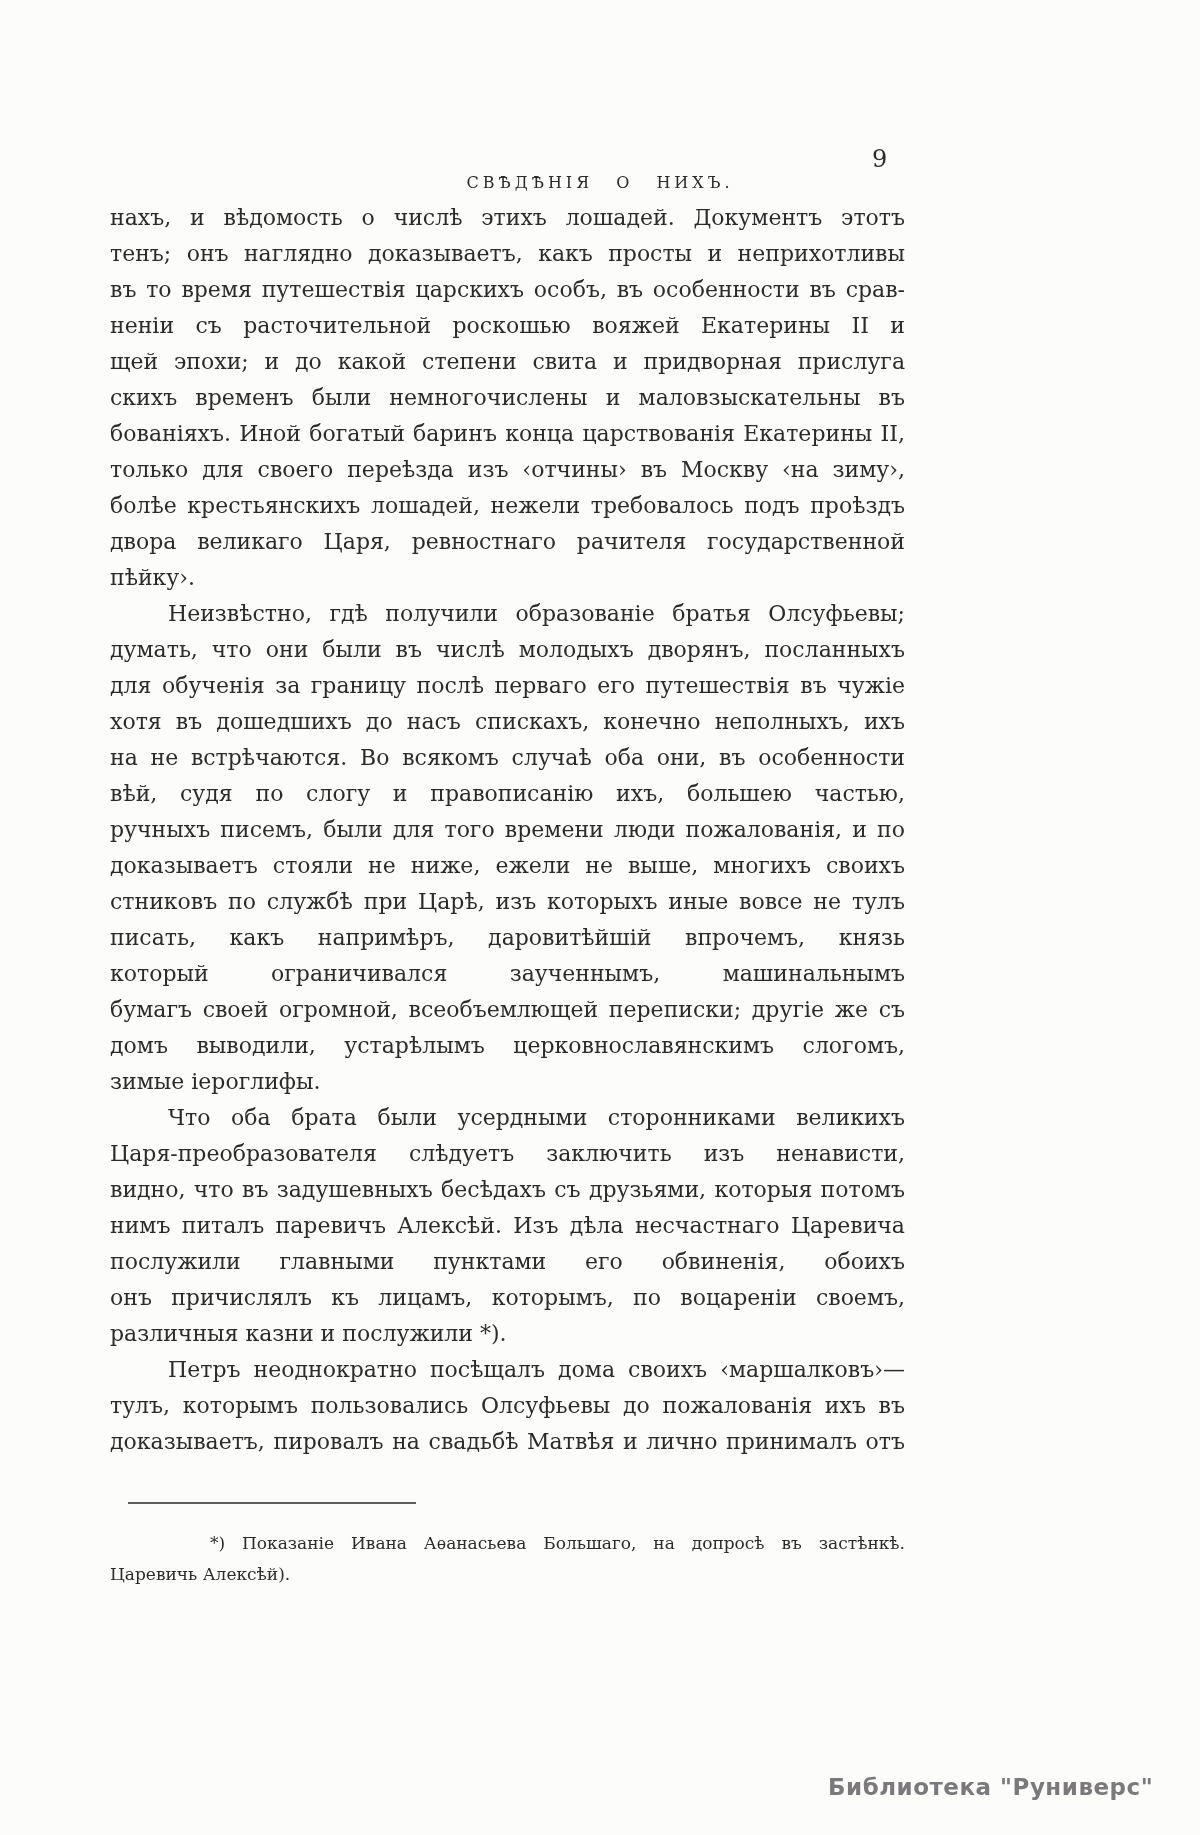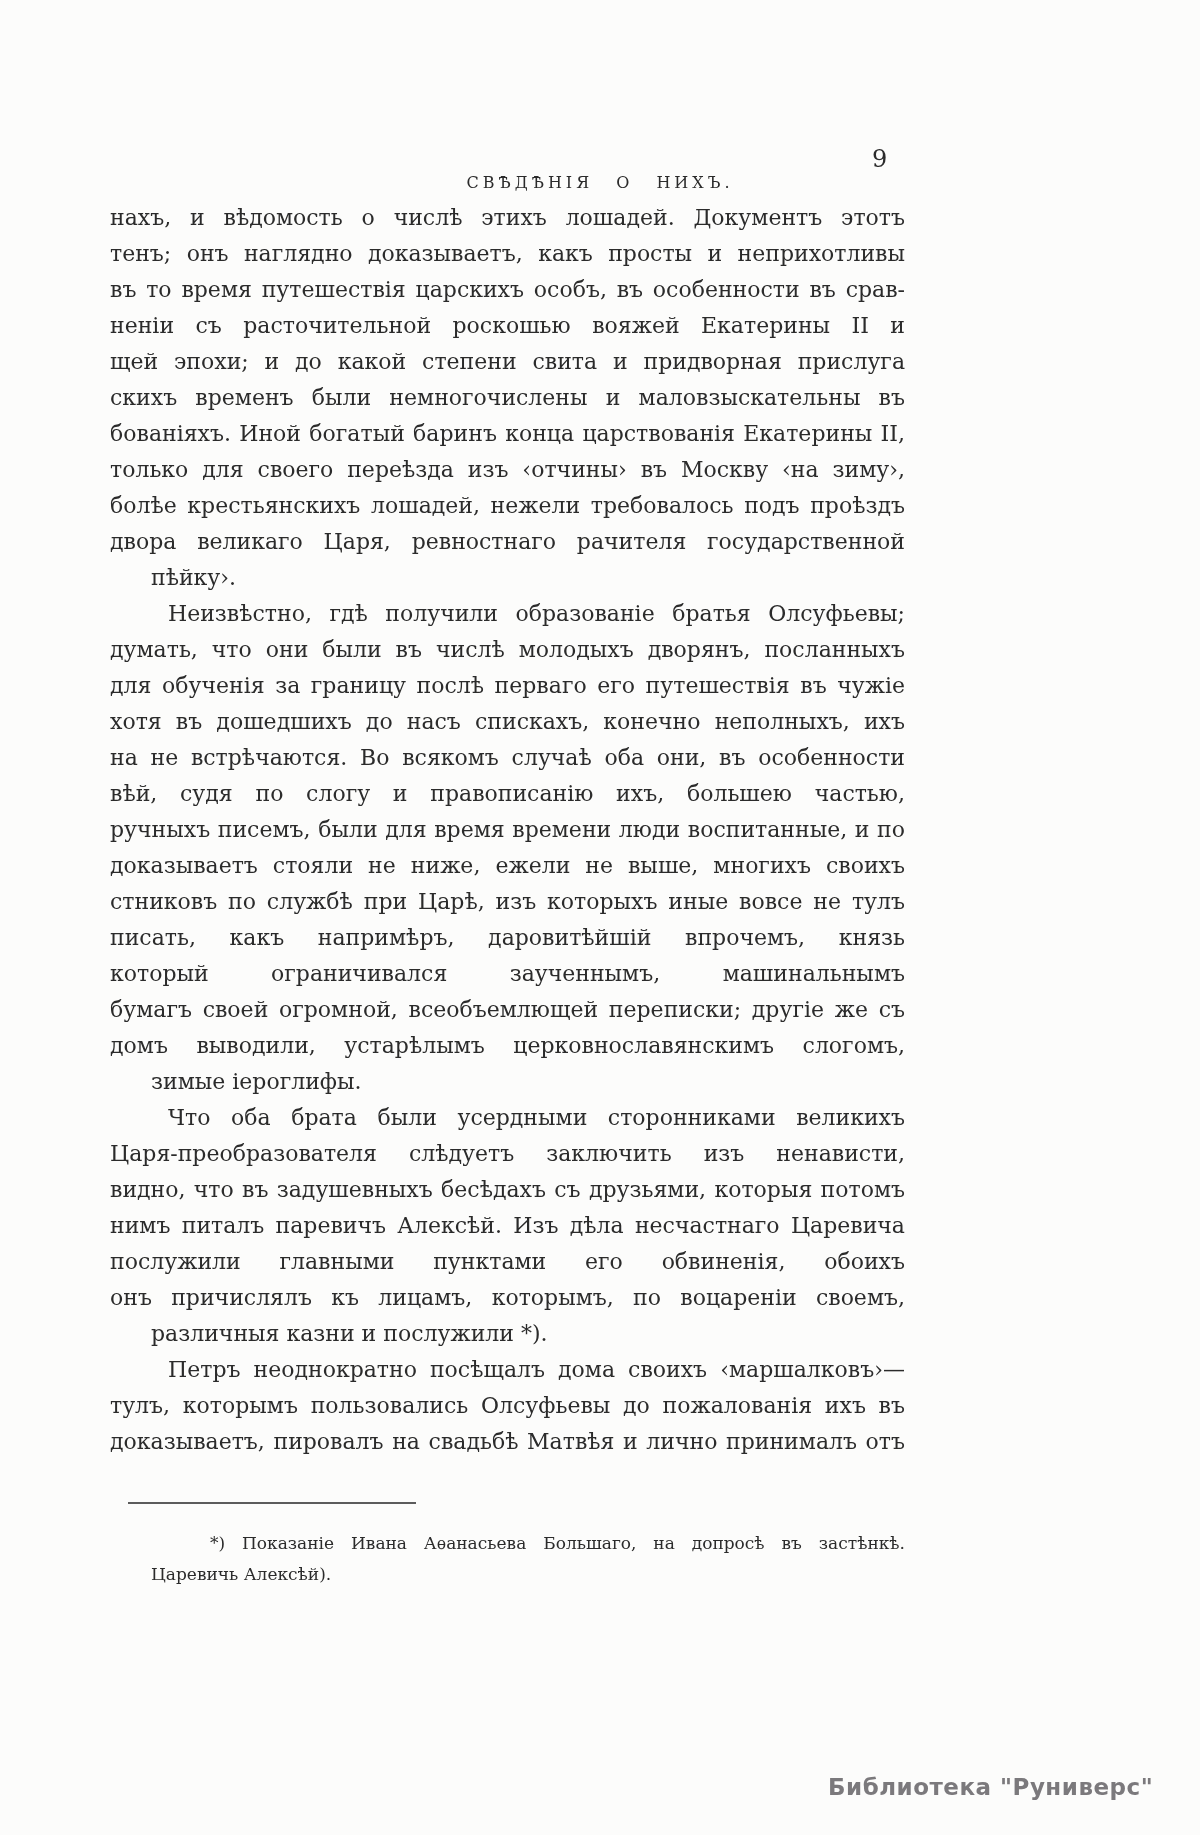--- a/index.html
+++ b/index.html
@@ -53,21 +53,20 @@
     overflow: hidden;
   }
   .line::after {
     content: "";
     display: inline-block;
     width: 100%;
     height: 0;
   }
   .line.last {
     text-align: left;
-    margin-left: 41px;
   }
   .line.last::after {
     content: none;
   }
   .line.indent {
     text-indent: 58px;
   }
   .footnote-rule {
     position: absolute;
     top: 1502px;
@@ -125,21 +124,21 @@
         <div class="line">двора великаго Царя, ревностнаго рачителя государственной казны,</div>
         <div class="line last">пѣйку›.</div>
       </div>
       <div>
         <div class="line indent">Неизвѣстно, гдѣ получили образованіе братья Олсуфьевы; можно</div>
         <div class="line">думать, что они были въ числѣ молодыхъ дворянъ, посланныхъ Петромъ</div>
         <div class="line">для обученія за границу послѣ перваго его путешествія въ чужіе края,</div>
         <div class="line">хотя въ дошедшихъ до насъ спискахъ, конечно неполныхъ, ихъ име-</div>
         <div class="line">на не встрѣчаются. Во всякомъ случаѣ оба они, въ особенности Мат-</div>
         <div class="line">вѣй, судя по слогу и правописанію ихъ, большею частью, собственно-</div>
-        <div class="line">ручныхъ писемъ, были для время времени люди воспитанные, и по</div>
+        <div class="line">ручныхъ писемъ, были для того времени люди пожалованія, и по</div>
         <div class="line">доказываетъ стояли не ниже, ежели не выше, многихъ своихъ свер-</div>
         <div class="line">стниковъ по службѣ при Царѣ, изъ которыхъ иные вовсе не тулъ</div>
         <div class="line">писать, какъ напримѣръ, даровитѣйшій впрочемъ, князь Меншиковъ,</div>
         <div class="line">который ограничивался заученнымъ, машинальнымъ подчеркиваніемъ</div>
         <div class="line">бумагъ своей огромной, всеобъемлющей переписки; другіе же съ тру-</div>
         <div class="line">домъ выводили, устарѣлымъ церковнославянскимъ слогомъ, невообра-</div>
         <div class="line last">зимые іероглифы.</div>
       </div>
       <div>
         <div class="line indent">Что оба брата были усердными сторонниками великихъ реформъ</div>

